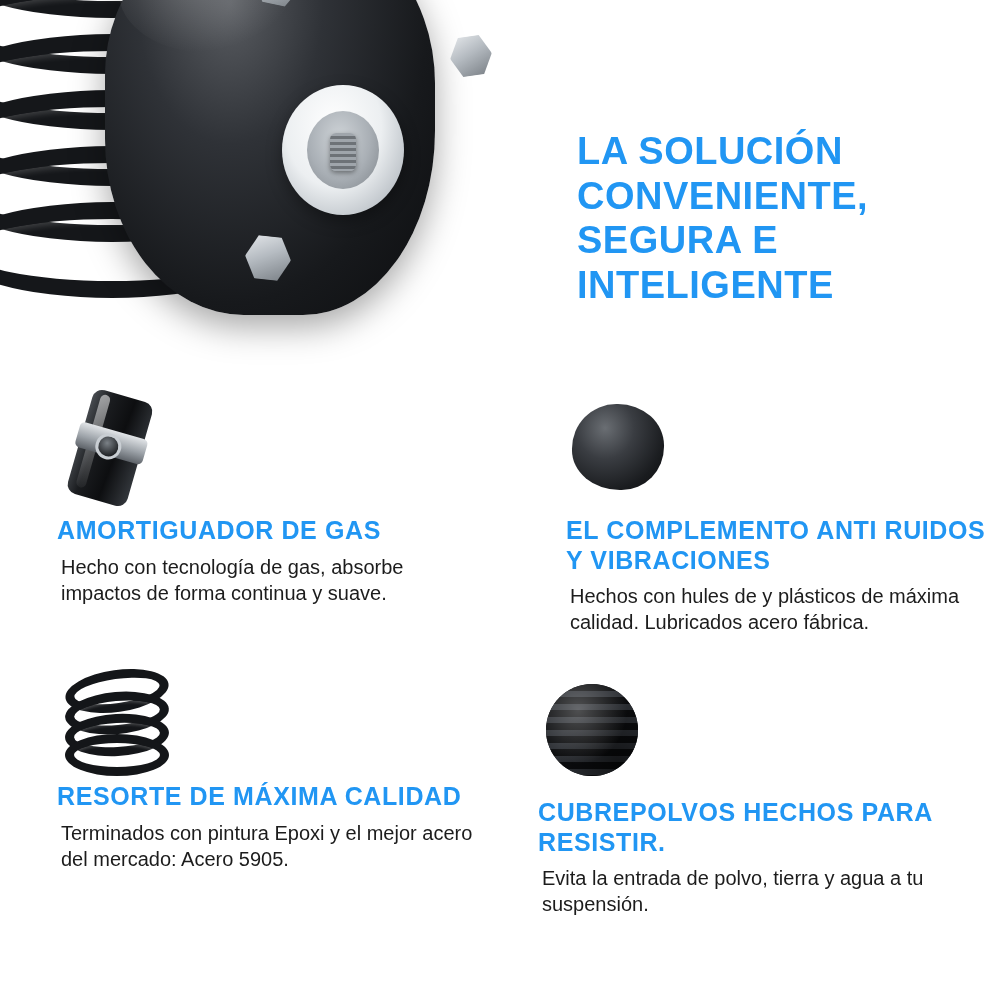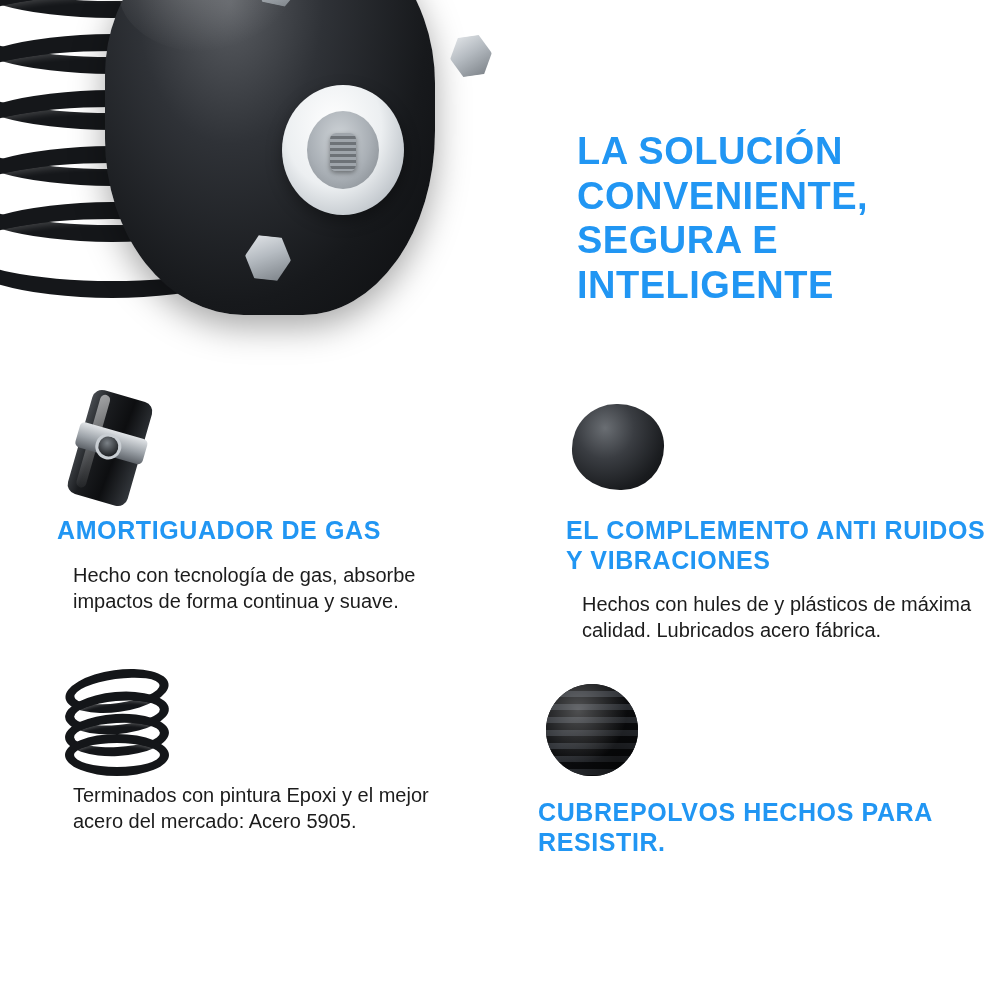--- a/index.html
+++ b/index.html
@@ -169,21 +169,21 @@
     font-weight: bold;
     line-height: 1.18;
     letter-spacing: 0.6px;
     text-transform: uppercase;
     margin: 12px 0 8px 0;
   }
   .feature-desc {
     color: #1c1c1c;
     font-size: 20px;
     line-height: 1.32;
-    margin: 16px;
+    margin: 4px;
   }
 
   
   .ic-shock {
     position: absolute;
     left: 22px; top: -2px;
     width: 62px; height: 108px;
     background: linear-gradient(95deg, #4a4e53 0%, #1a1c1f 28%, #0d0e10 60%, #34383d 100%);
     border-radius: 10px;
     transform: rotate(16deg);
@@ -327,28 +327,30 @@
 
   <div class="feature f2">
     <div class="feature-icon">
       <div class="ic-spring">
         <div class="sp s1"></div>
         <div class="sp s2"></div>
         <div class="sp s3"></div>
         <div class="sp s4"></div>
       </div>
     </div>
+    <h2 class="feature-title">RESORTE DE MÁXIMA CALIDAD</h2>
     <p class="feature-desc">Terminados con pintura Epoxi  y el mejor acero del mercado: Acero 5905.</p>
   </div>
 
   <div class="feature f3">
     <div class="feature-icon">
       <div class="ic-boot">
         <div class="ribs"></div>
         <div class="shade"></div>
       </div>
     </div>
     <h2 class="feature-title">CUBREPOLVOS HECHOS PARA RESISTIR.</h2>
+    <p class="feature-desc">Evita la entrada de polvo, tierra y agua a tu suspensión.</p>
   </div>
 
 </div>
 
 <div class="bottom-crop"></div>
 
 </body></html>

